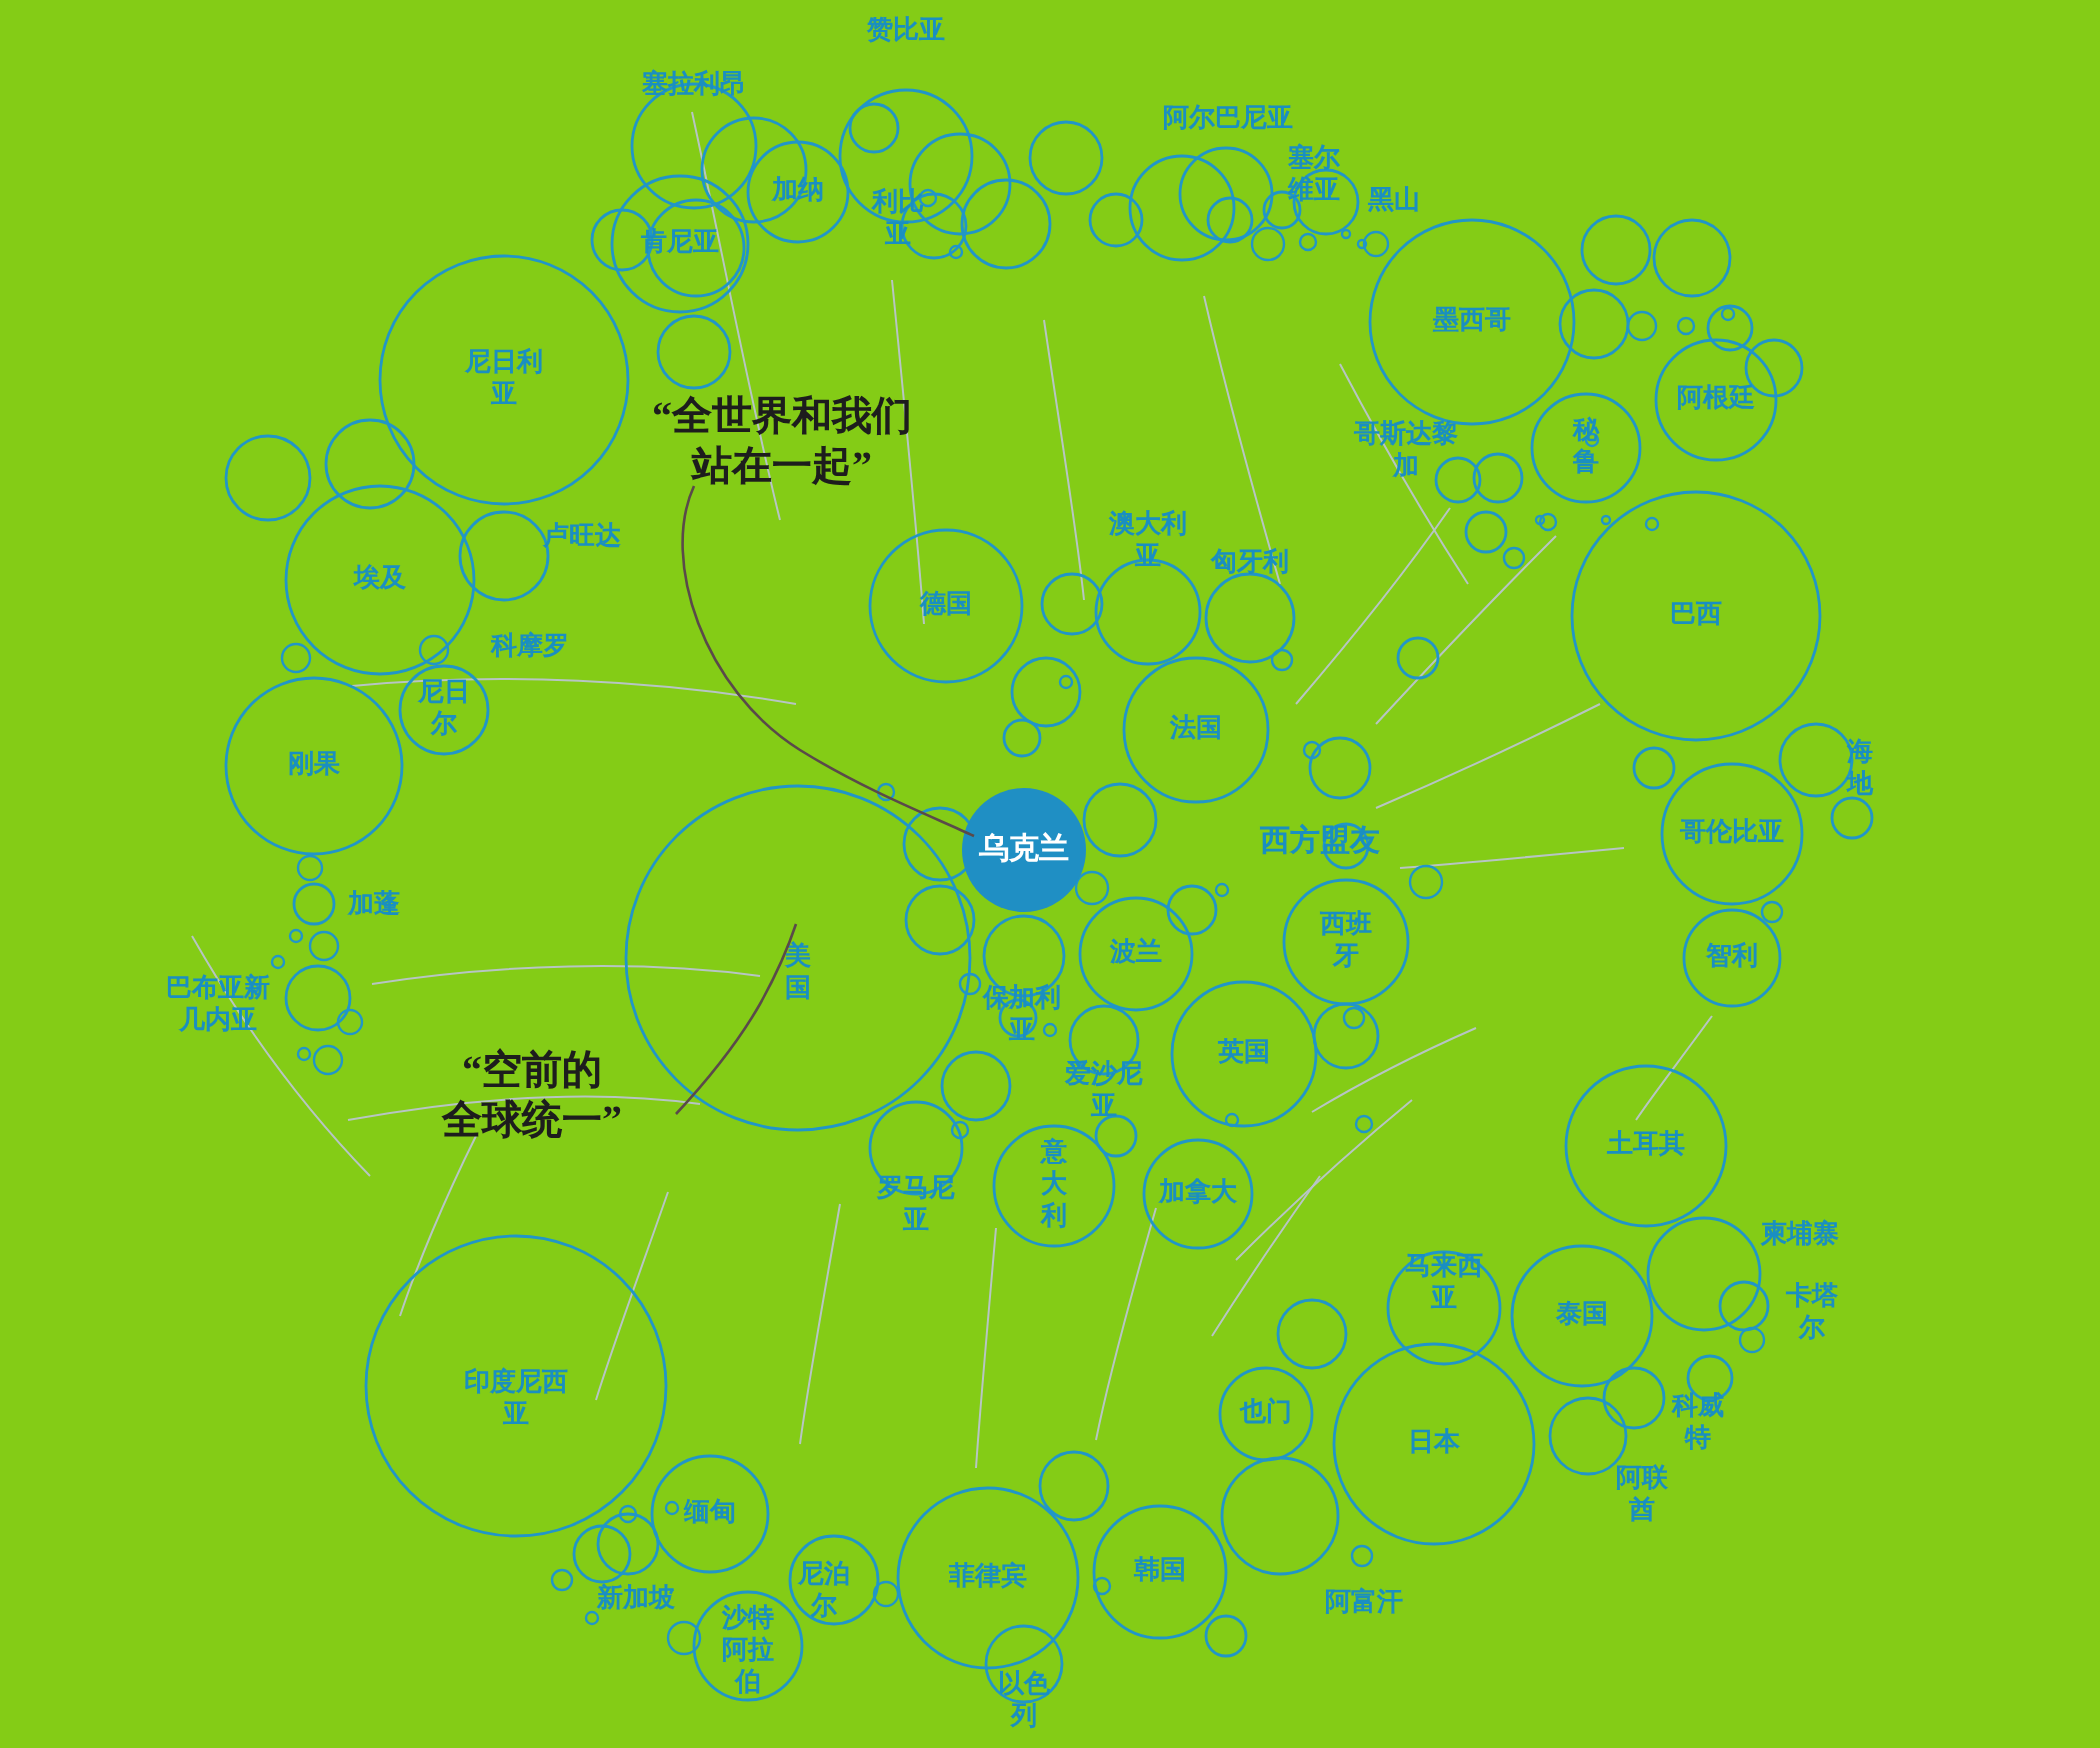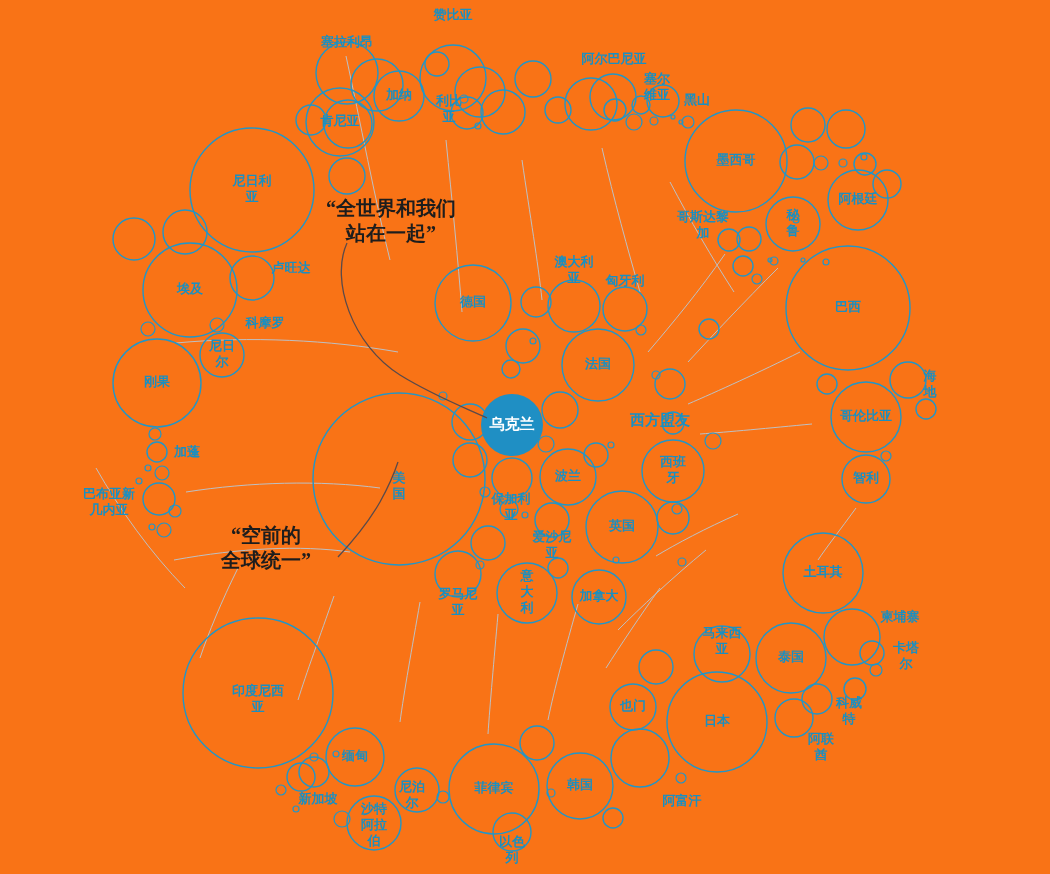--- a/index.html
+++ b/index.html
@@ -1,17 +1,17 @@
 <!DOCTYPE html>
 <html><head>
 <meta charset="utf-8">
 <style>
   html,body{margin:0;padding:0;background:#ffffff;}
   body{font-family:"Liberation Sans","DejaVu Sans",sans-serif;}
-  #stage{position:relative;width:1050px;height:874px;background:#f97316;overflow:hidden;}
+  #stage{position:relative;width:1050px;height:874px;background:#84cc16;overflow:hidden;}
   #viz{position:absolute;inset:0;width:1050px;height:874px;}
   .bubble-label{fill:#1a8fc1;font-family:"Liberation Sans","DejaVu Sans",sans-serif;font-weight:700;text-anchor:middle;dominant-baseline:middle;}
   .bubble-label.sel{fill:#ffffff;}
   .group-label{fill:#1a8fc1;font-family:"Liberation Sans","DejaVu Sans",sans-serif;font-weight:700;font-size:15px;text-anchor:middle;dominant-baseline:middle;}
   .annot{fill:#1d1d1d;font-family:"Liberation Serif","DejaVu Serif",serif;font-weight:700;font-size:20px;text-anchor:middle;dominant-baseline:middle;}
   .ring{fill:none;stroke:#2196c8;stroke-width:1.4;}
   .dot{fill:none;stroke:#2196c8;stroke-width:1.2;}
   .sel-circle{fill:#1f8fc4;stroke:none;}
   .hull{fill:none;stroke:#b9c4cc;stroke-width:1;opacity:.95;}
   .leader{fill:none;stroke:#5a4a4a;stroke-width:1.3;}

